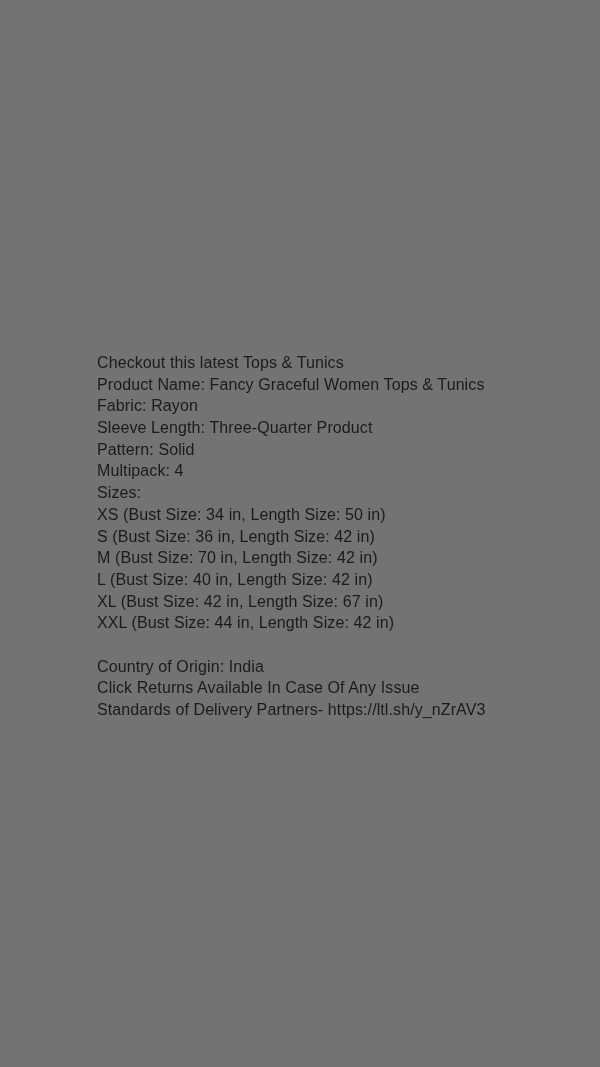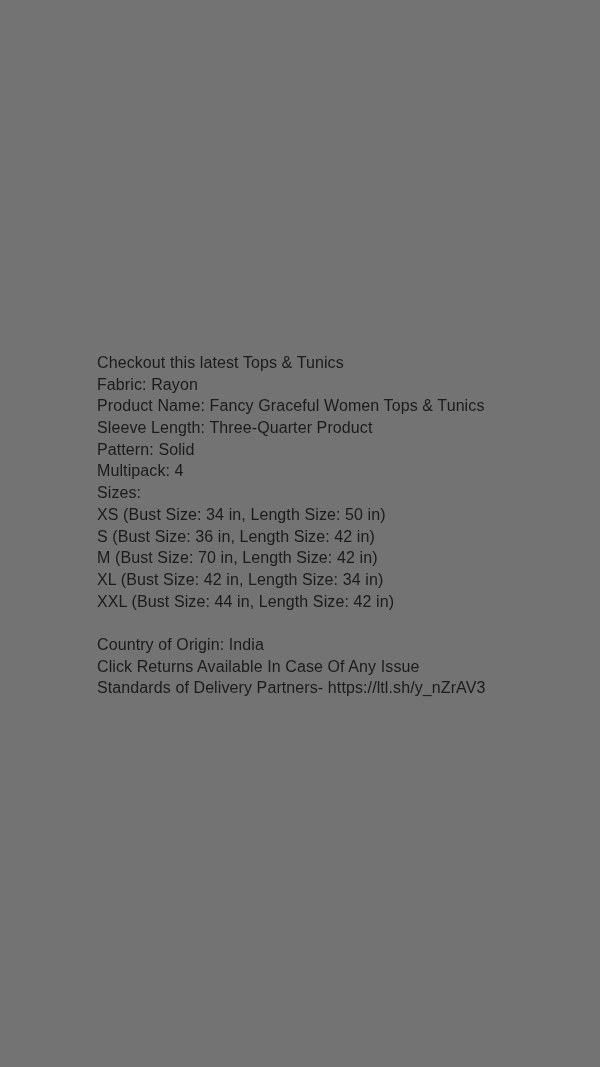--- a/index.html
+++ b/index.html
@@ -31,29 +31,30 @@
   .spacer {
     height: 21.7px;
   }
 </style>
 </head>
 <body>
 
 <div class="canvas">
   <div class="text-block">
     <div class="line">Checkout this latest Tops &amp; Tunics</div>
+    <div class="line">Product Name: Fancy Graceful Women Tops &amp; Tunics</div>
     <div class="line">Fabric: Rayon</div>
-    <div class="line">Product Name: Fancy Graceful Women Tops &amp; Tunics</div>
     <div class="line">Sleeve Length: Three-Quarter Product</div>
     <div class="line">Pattern: Solid</div>
     <div class="line">Multipack: 4</div>
     <div class="line">Sizes:</div>
     <div class="line">XS (Bust Size: 34 in, Length Size: 50 in)</div>
     <div class="line">S (Bust Size: 36 in, Length Size: 42 in)</div>
     <div class="line">M (Bust Size: 70 in, Length Size: 42 in)</div>
-    <div class="line">XL (Bust Size: 42 in, Length Size: 34 in)</div>
+    <div class="line">L (Bust Size: 40 in, Length Size: 42 in)</div>
+    <div class="line">XL (Bust Size: 42 in, Length Size: 67 in)</div>
     <div class="line">XXL (Bust Size: 44 in, Length Size: 42 in)</div>
     <div class="spacer"></div>
     <div class="line">Country of Origin: India</div>
     <div class="line">Click Returns Available In Case Of Any Issue</div>
     <div class="line">Standards of Delivery Partners- https://ltl.sh/y_nZrAV3</div>
   </div>
 </div>
 
 </body></html>

